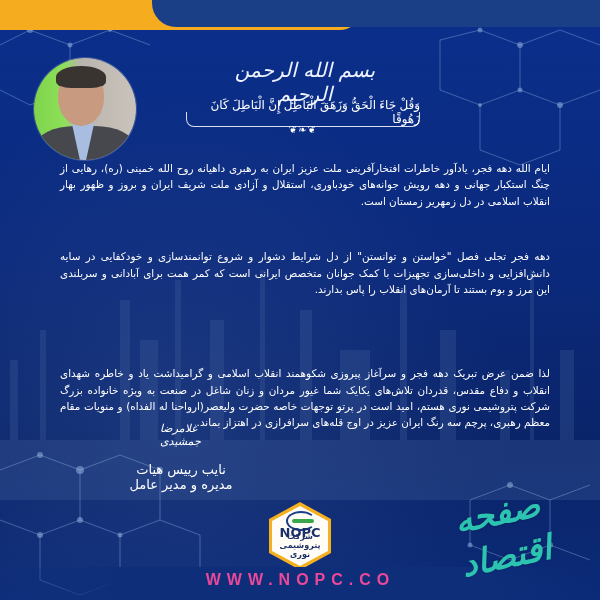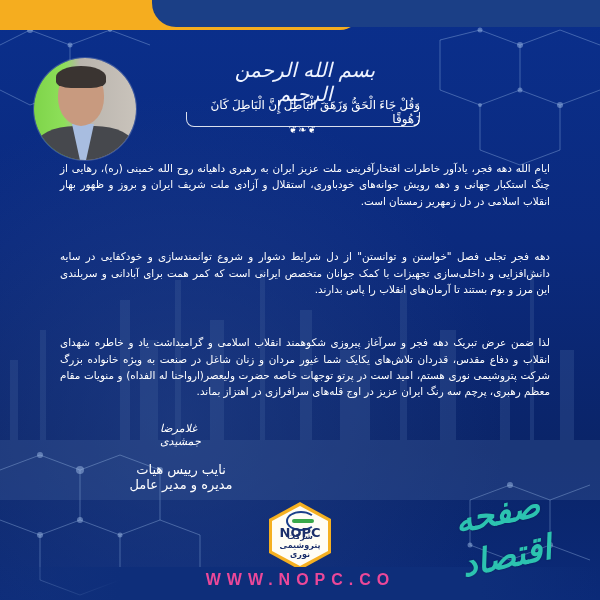--- a/index.html
+++ b/index.html
@@ -68,21 +68,21 @@
       position: absolute; left: 274px; top: 124px; width: 58px; height: 12px;
       color: #fff; font-size: 10px; text-align: center; letter-spacing: 1px;
     }
     .para {
       position: absolute; left: 60px; width: 490px;
       color: #ffffff; font-size: 10.4px; line-height: 16.3px;
       direction: rtl; text-align: justify;
     }
     .p1 { top: 152px; margin-top: 8px; }
     .p2 { top: 238px; }
-    .p3 { top: 324px; }
+    .p3 { top: 355px; }
     .signature {
       position: absolute; left: 160px; top: 422px; width: 60px; text-align: left;
       color: #fff; font-family: "DejaVu Serif", serif; font-size: 11px; font-style: italic;
       direction: rtl;
     }
     .sig-title {
       position: absolute; left: 122px; top: 462px; width: 118px; text-align: center;
       color: #fff; font-size: 13px; direction: rtl;
     }
     .logo-hex {

